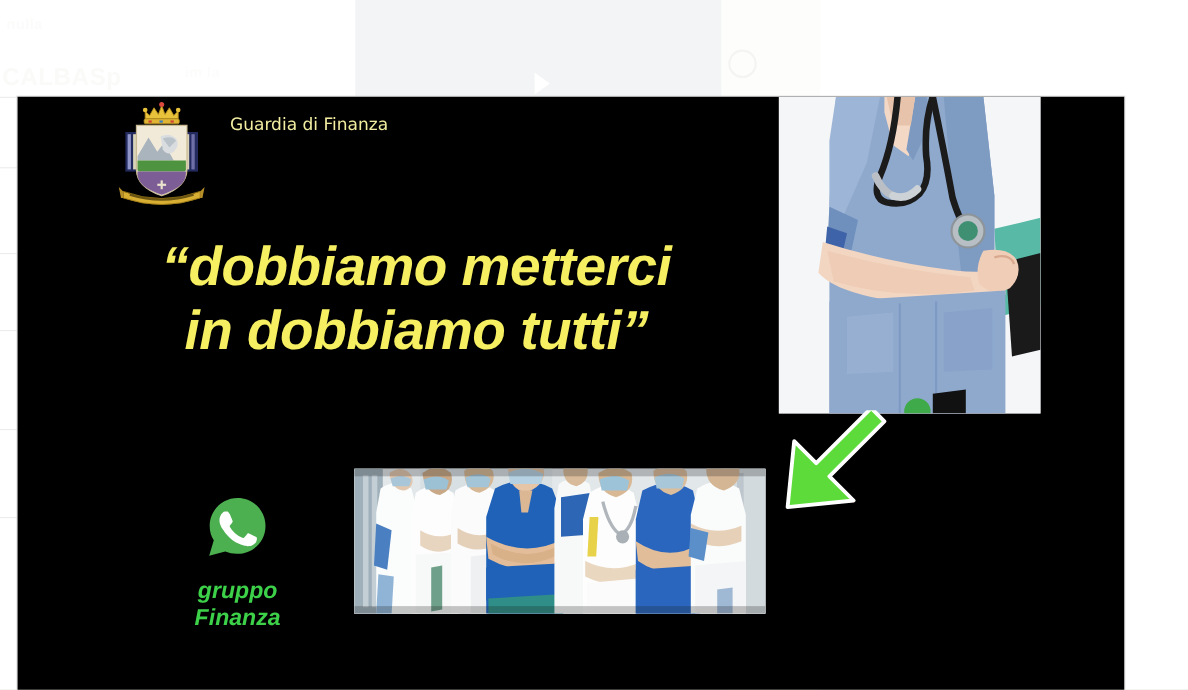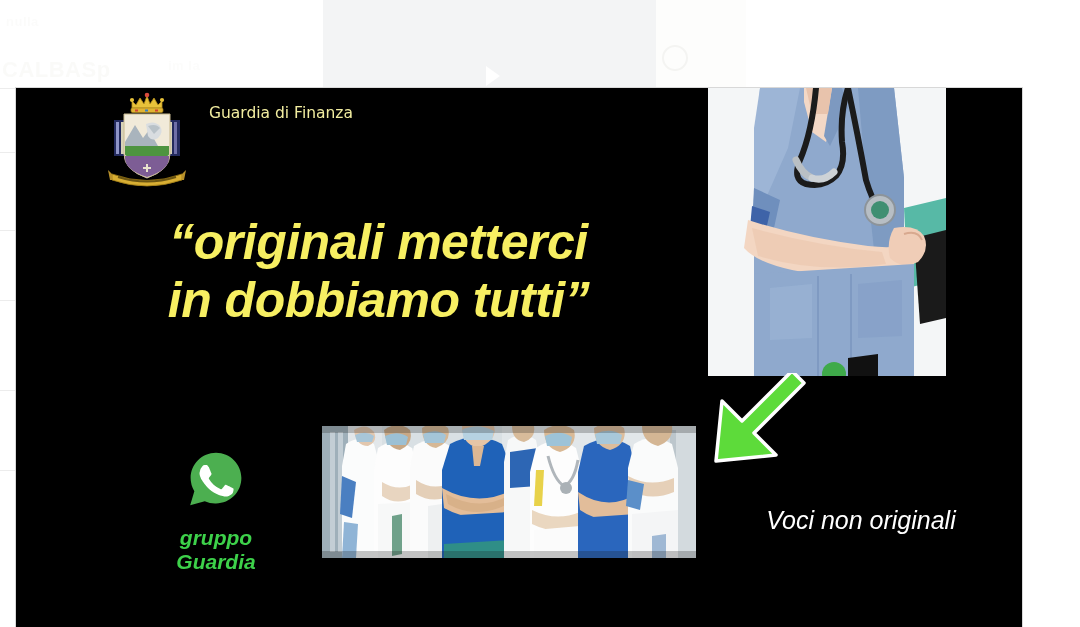--- a/index.html
+++ b/index.html
@@ -169,21 +169,21 @@
         <path d="M10 84 L6 80 L8 90 L10 90 Z" fill="#b8902a"></path>
         <path d="M80 84 L84 80 L82 90 L80 90 Z" fill="#b8902a"></path>
       </svg>
     </div>
 
     <div class="agency-text">
       <div>Guardia di Finanza</div>
     </div>
 
     <div class="headline">
-      <span>“originali metterci</span>
+      <span>“dobbiamo metterci</span>
       <span>in dobbiamo tutti”</span>
     </div>
 
     <div class="photo-nurse">
       <svg viewBox="0 0 238 288" width="238" height="288" preserveAspectRatio="none" aria-hidden="true">
         <rect width="238" height="288" fill="#f4f6f7"></rect>
 
         <path d="M196 120 L238 110 L238 190 L200 200 Z" fill="#57b9a6"></path>
         <path d="M206 150 L238 142 L238 230 L212 236 Z" fill="#1a1a1a"></path>
 
@@ -318,20 +318,19 @@
       </svg>
     </div>
 
     <div class="wa-block">
       <svg class="wa-icon" viewBox="0 0 64 64" aria-hidden="true">
         <path d="M32 3 C16.5 3 4 15.5 4 31 a27.7 27.7 0 0 0 4.1 14.5 L3.5 61 L19.6 56.6 A28.3 28.3 0 0 0 32 59 C47.5 59 60 46.5 60 31 S47.5 3 32 3 Z" fill="#4caf50"></path>
         <path d="M23.4 18.3 c-.7-1.6-1.4-1.6-2.1-1.7 h-1.8 a3.4 3.4 0 0 0-2.5 1.2 a10.4 10.4 0 0 0-3.2 7.7 c0 4.5 3.3 8.9 3.8 9.5 s6.4 10.2 15.8 13.9 c7.8 3.1 9.4 2.5 11.1 2.3 s5.4-2.2 6.2-4.3 s.8-3.9 .5-4.3 s-.7-.5-1.5-.9 s-5.4-2.7-6.2-3 s-1.4-.5-2 .5 s-2.3 2.9-2.8 3.5 s-1 .6-1.9 .2 a24.8 24.8 0 0 1-7.4-4.6 a27.8 27.8 0 0 1-5.1-6.3 c-.5-.9 0-1.4 .4-1.9 s.9-1 1.3-1.6 a6 6 0 0 0 .9-1.4 a1.6 1.6 0 0 0-.1-1.6 c-.2-.5-1.9-4.7-2.6-6.4 Z" fill="#ffffff"></path>
       </svg>
       <div class="wa-label">
         <span>gruppo</span>
-        <span>Guardia</span>
+        <span>Finanza</span>
       </div>
     </div>
 
-    <div class="caption-right">Voci non originali</div>
 
   </div>
 </div>
 
 </body></html>

